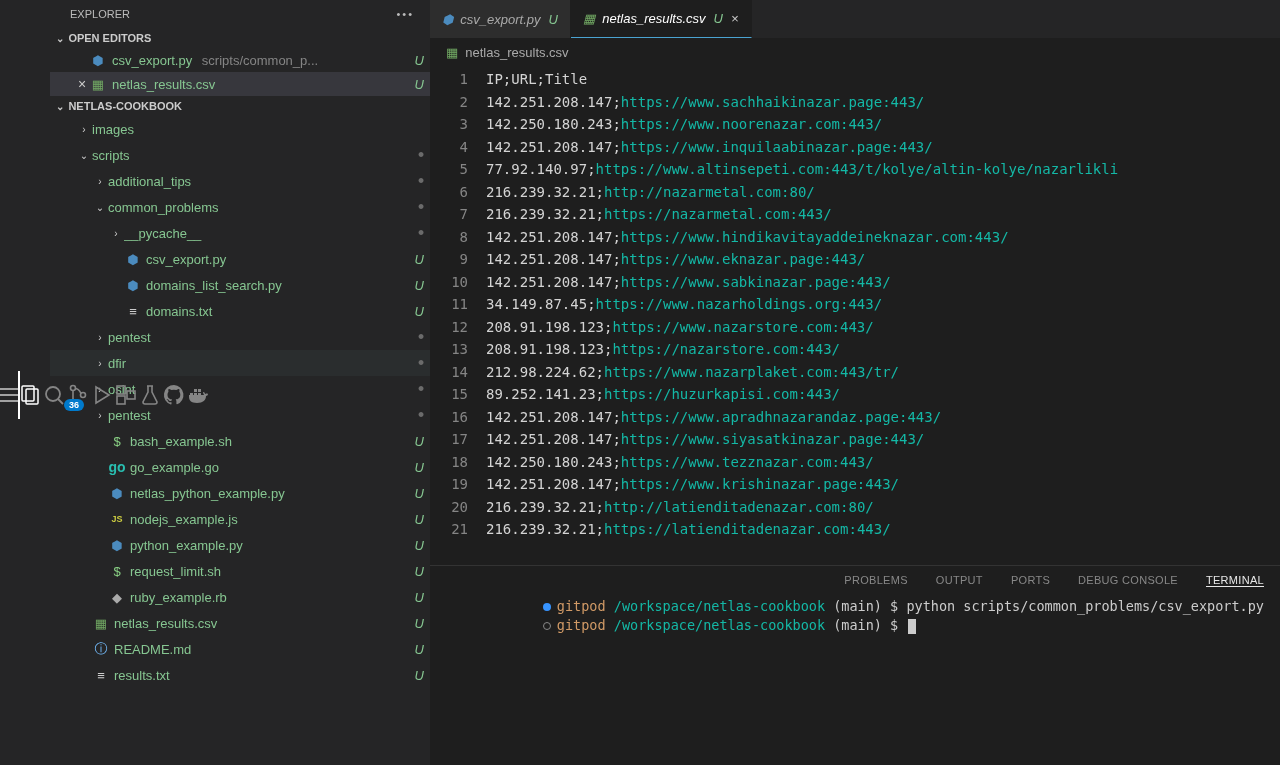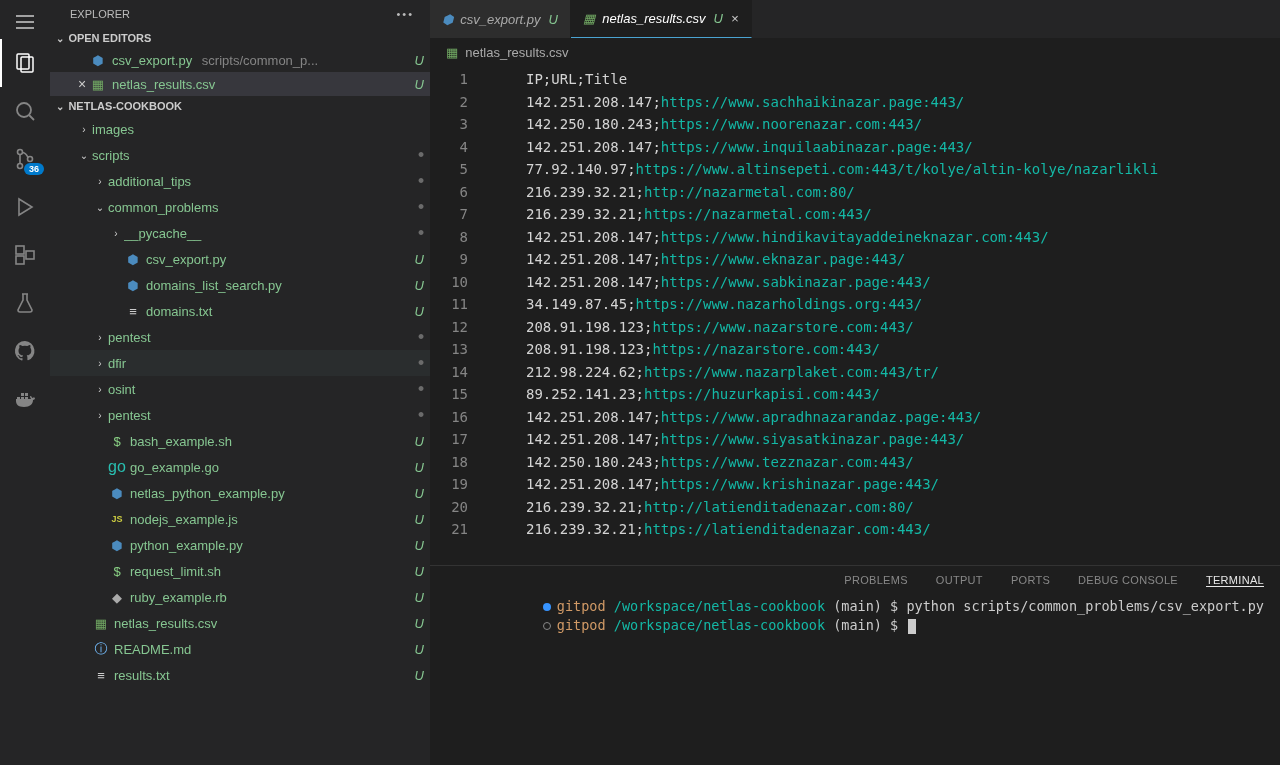--- a/index.html
+++ b/index.html
@@ -1,20 +1,20 @@
 <!DOCTYPE html>
 <html><head>
 <meta charset="utf-8">
 <style>
 * { margin:0; padding:0; box-sizing:border-box; }
 body { font-family:-apple-system,BlinkMacSystemFont,'Segoe UI',sans-serif; background:#1e1e1e; color:#ccc; width:1280px; height:765px; overflow:hidden; font-size:13px; }
 .app { display:flex; height:100%; }
 
 
-.activity-bar { width:50px; background:#252526; display:flex; flex-direction:column; align-items:center; padding-top:4px; }
+.activity-bar { width:50px; background:#252526; display:flex; flex-direction:row; align-items:center; padding-top:24px; }
 .activity-bar .menu-btn { width:50px; height:35px; display:flex; align-items:center; justify-content:center; color:#ccc; }
 .activity-item { width:50px; height:48px; display:flex; align-items:center; justify-content:center; color:#858585; cursor:pointer; position:relative; }
 .activity-item.active { color:#fff; }
 .activity-item.active::before { content:''; position:absolute; left:0; top:0; width:2px; height:100%; background:#fff; }
 .badge { position:absolute; bottom:8px; right:6px; background:#007acc; color:#fff; border-radius:10px; font-size:9px; padding:1px 5px; font-weight:bold; }
 
 
 .sidebar { width:380px; background:#252526; color:#ccc; display:flex; flex-direction:column; }
 .sidebar-header { display:flex; align-items:flex-end; justify-content:space-between; padding:8px 16px 8px 20px; font-size:11px; color:#bbb; }
 .section-header { display:flex; align-items:center; padding:4px 6px; font-size:11px; font-weight:bold; color:#ccc; cursor:pointer; }
@@ -45,39 +45,39 @@
 .tab { display:flex; align-items:center; padding:0 12px; background:#2d2d2d; color:#aaa; border-right:1px solid #1e1e1e; font-style:italic; cursor:pointer; }
 .tab.active { background:#1e1e1e; color:#fff; border-bottom:1px solid #4aa3d1; }
 .tab .ticon { margin-right:7px; }
 .tab .tstatus { margin-left:8px; color:#86c691; }
 .tab.active .tstatus { color:#86c691; }
 .tab .tclose { margin-left:8px; color:#ccc; }
 .breadcrumb { display:flex; align-items:center; height:28px; padding-left:16px; color:#aaa; font-size:13px; }
 .breadcrumb .bicon { margin-right:7px; color:#71a863; }
 .editor { flex:1; display:flex; font-family:'Menlo','Monaco','Consolas',monospace; font-size:14px; line-height:22.5px; overflow:hidden; }
 .gutter { width:56px; text-align:right; color:#858585; padding-right:18px; padding-top:2px; }
-.code { flex:1; color:#d4d4d4; padding-top:2px; white-space:pre;margin-left:40px; }
+.code { flex:1; color:#d4d4d4; padding-top:2px; white-space:pre; }
 .code a { color:#14b8a6; }
 .panel { height:200px; border-top:1px solid #333; display:flex; flex-direction:column;align-items:flex-end; }
 .panel-tabs { display:flex; padding:8px 16px 6px; gap:28px; font-size:11px; color:#888; }
 .panel-tabs .ptab { cursor:pointer; letter-spacing:0.3px; }
 .panel-tabs .ptab.active { color:#e7e7e7; border-bottom:1px solid #e7e7e7; }
 .terminal { flex:1; font-family:'Menlo',monospace; font-size:13.5px; padding:4px 16px; color:#ccc; line-height:19px; }
 .term-dot { display:inline-block; width:8px; height:8px; border-radius:4px; margin-right:6px; vertical-align:middle; }
 .dot-blue { background:#3794ff; }
 .dot-empty { border:1px solid #888; }
 .term-orange { color:#d19a66; }
 .term-blue { color:#14b8a6; }
 .term-cursor { display:inline-block; width:8px; height:15px; background:#ccc; vertical-align:middle; margin-left:2px; }
 
 
 .ic-py { color:#4b8bbe; }
 .ic-csv { color:#71a863; }
 .ic-js { color:#cbcb41; font-size:9px; font-weight:bold; }
-.ic-go { color:#29beb0; font-size:16px; font-weight:normal; }
+.ic-go { color:#29beb0; font-size:14px; font-weight:bold; }
 .ic-sh { color:#89d185; }
 .ic-txt { color:#ccc; }
 .ic-info { color:#75beff; }
 .ic-rb { color:#aaa; }
 </style>
 </head>
 <body>
 
 <div class="app">
 

